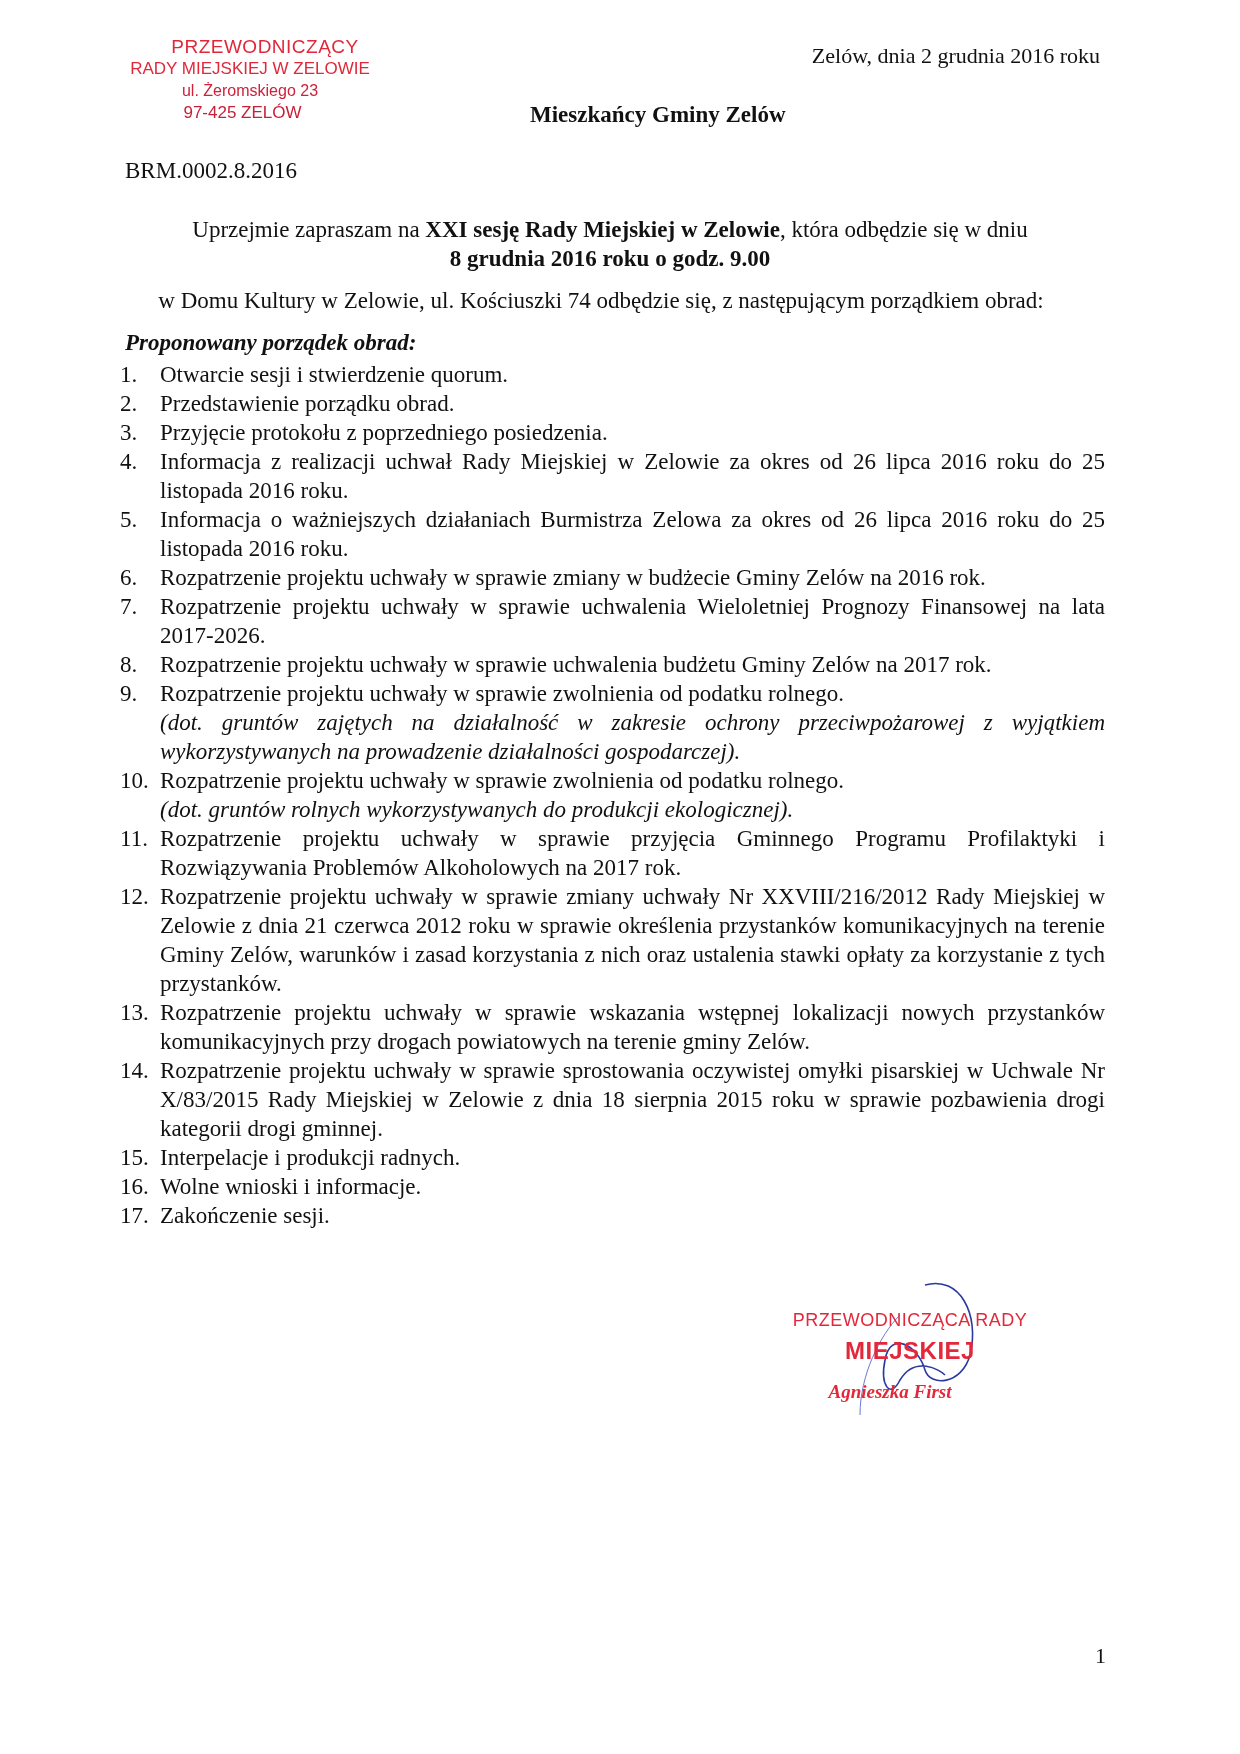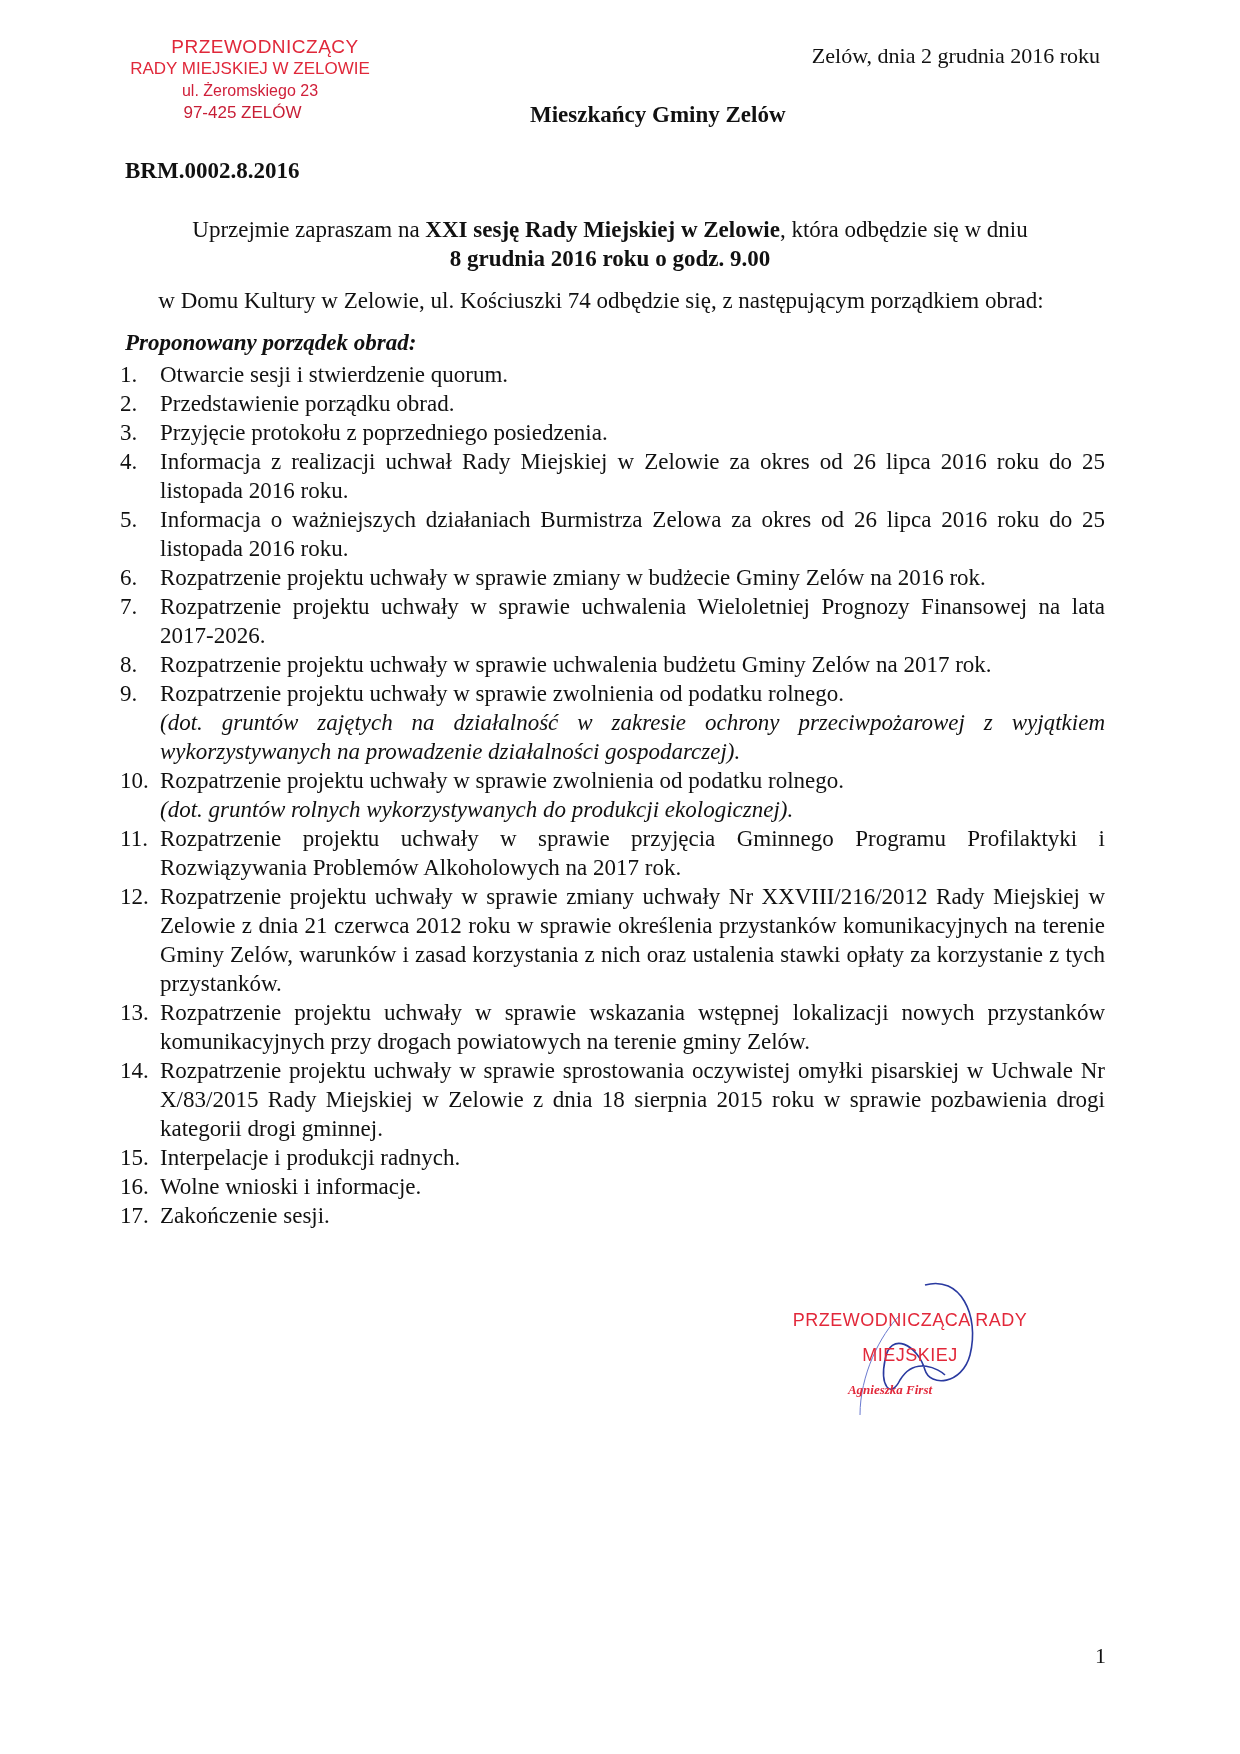--- a/index.html
+++ b/index.html
@@ -7,37 +7,37 @@
          font-family: "Liberation Serif", "DejaVu Serif", serif; color: #111; }
   .page { position: absolute; left: 0; top: 0; width: 1240px; height: 1452px; }
   .stamp-top { position: absolute; left: 120px; top: 36px; width: 270px; text-align: center;
                font-family: "Liberation Sans", "DejaVu Sans", sans-serif; color: #e0283a; line-height: 22px; }
   .stamp-top .l1 { font-size: 19px; letter-spacing: 0.5px; margin-left: 20px; }
   .stamp-top .l2 { font-size: 17px; margin-left: -10px; }
   .stamp-top .l3 { font-size: 16px; margin-left: -10px; color: #d0203a; }
   .stamp-top .l4 { font-size: 17px; margin-left: -25px; color: #c81e36; }
   .date-line { position: absolute; right: 140px; top: 43px; font-size: 22px; }
   .addressee { position: absolute; left: 530px; top: 102px; font-size: 23px; font-weight: bold; }
-  .ref { position: absolute; left: 125px; top: 158px; font-size: 23px; font-weight: bold; }
+  .ref { position: absolute; left: 125px; top: 158px; font-size: 23px; }
   .invite { position: absolute; left: 110px; top: 215px; width: 1000px; text-align: center;
             font-size: 23px; line-height: 29px; }
   .invite b { font-weight: bold; }
   .invite .line3 { margin-left: -18px; margin-top: 13px; }
   .agenda-title { position: absolute; left: 125px; top: 330px; font-size: 23px; font-weight: bold; font-style: italic; }
   .agenda { position: absolute; left: 120px; top: 360px; width: 985px; font-size: 23px; line-height: 29px; }
   .item { display: flex; }
   .item .num { width: 40px; flex: 0 0 40px; }
   .item .txt { flex: 1; text-align: justify; }
   .item .sub { font-style: italic; display: block; }
   .stamp-bottom { position: absolute; left: 775px; top: 1310px; width: 270px;
                   font-family: "Liberation Sans", "DejaVu Sans", sans-serif; color: #e2283a; text-align: center; }
   .stamp-bottom .s1 { font-size: 18px; letter-spacing: 0.5px; }
-  .stamp-bottom .s2 { font-size: 18px; letter-spacing: 0.5px; margin-top: 14px; }
+  .stamp-bottom .s2 { font-size: 24px; letter-spacing: 0.5px; margin-top: 6px; font-weight: bold; }
   .stamp-bottom .s3 { font-family: "Liberation Serif", "DejaVu Serif", serif; font-style: italic; font-weight: bold;
-                      font-size: 13px; margin-top: 16px; margin-left: -40px; }
+                      font-size: 19px; margin-top: 16px; margin-left: -40px; }
   .signature { position: absolute; left: 830px; top: 1275px; width: 200px; height: 150px; pointer-events: none; }
   .page-number { position: absolute; left: 1095px; top: 1643px; font-size: 22px; }
 </style>
 </head>
 <body>
 
 <div class="page">
 
   <div class="stamp-top">
     <div class="l1">PRZEWODNICZĄCY</div>

